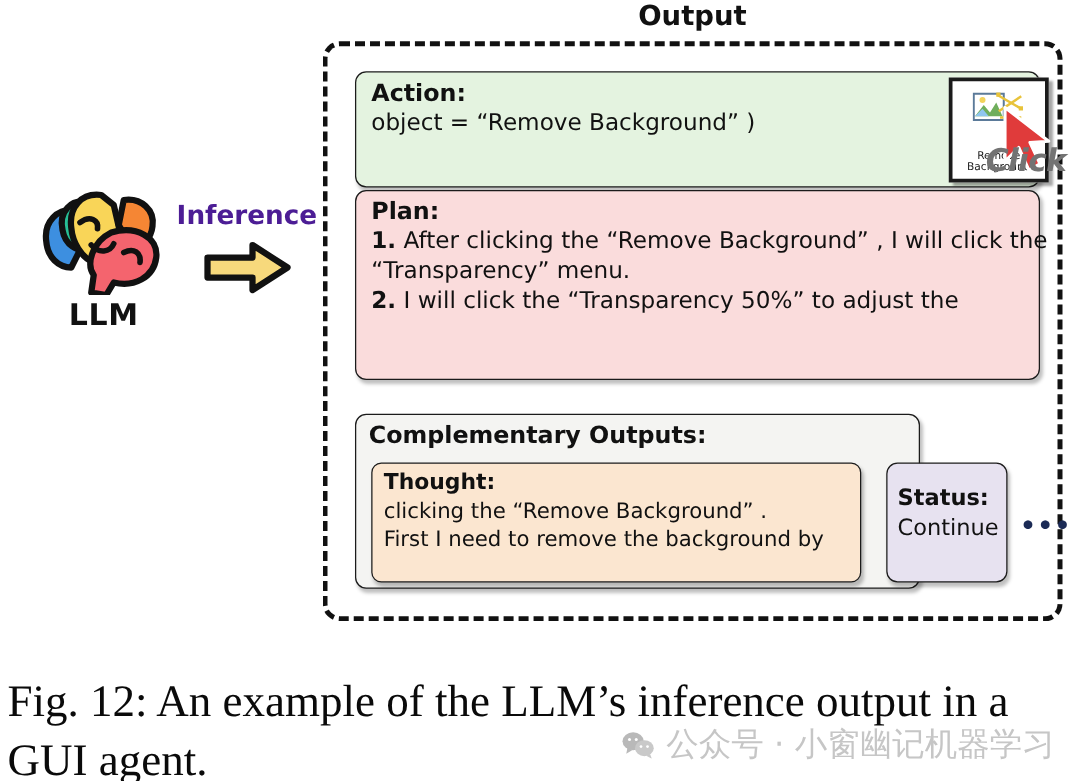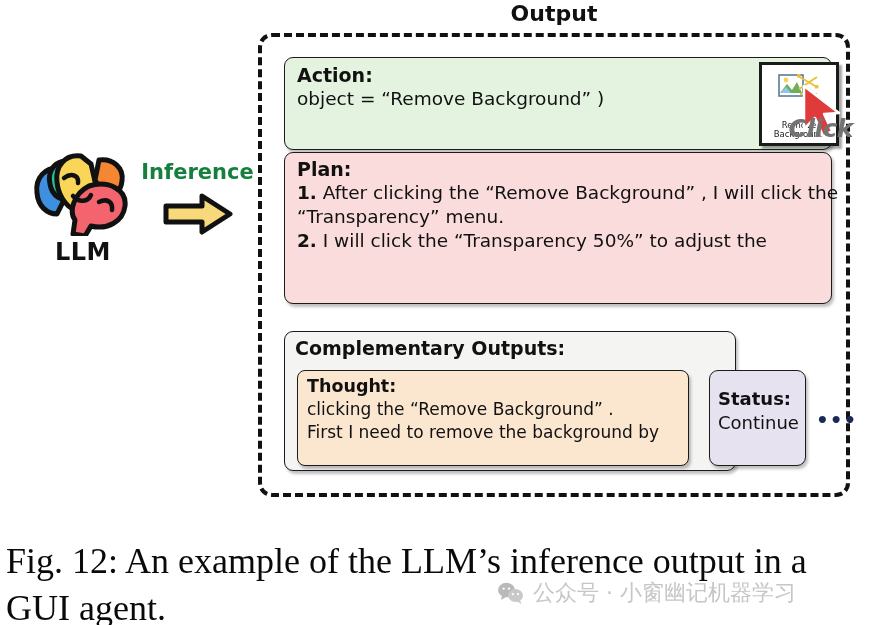--- a/index.html
+++ b/index.html
@@ -35,21 +35,21 @@
   #inference-block {
     position: absolute;
     left: 135px;
     top: 160px;
     width: 125px;
     text-align: center;
   }
   #inference-label {
     font-size: 21px;
     font-weight: bold;
-    color: #15803d;
+    color: #4c1d95;
     white-space: nowrap;
   }
   #inference-arrow { display: block; margin: 6px auto 0 auto; }
 
   
   #output-title {
     position: absolute;
     left: 258px;
     top: 1px;
     width: 592px;
@@ -248,21 +248,21 @@
 
   
   #watermark {
     position: absolute;
     left: 497px;
     top: 578px;
     display: flex;
     align-items: center;
     gap: 9px;
     color: #c6c6c6;
-    font-size: 22px;
+    font-size: 26px;
     font-family: "DejaVu Sans", sans-serif;
   }
 </style>
 </head>
 <body>
 
 <div id="llm-block">
   <svg id="brain-icon" width="108" height="86" viewBox="0 0 108 86">
     <g stroke="#111111" stroke-width="5" stroke-linejoin="round" stroke-linecap="round">
       <path d="M33 18 C16 16 6 28 8 43 C9 56 18 64 28 64 L34 52 Z" fill="#3d8fe0"></path>

